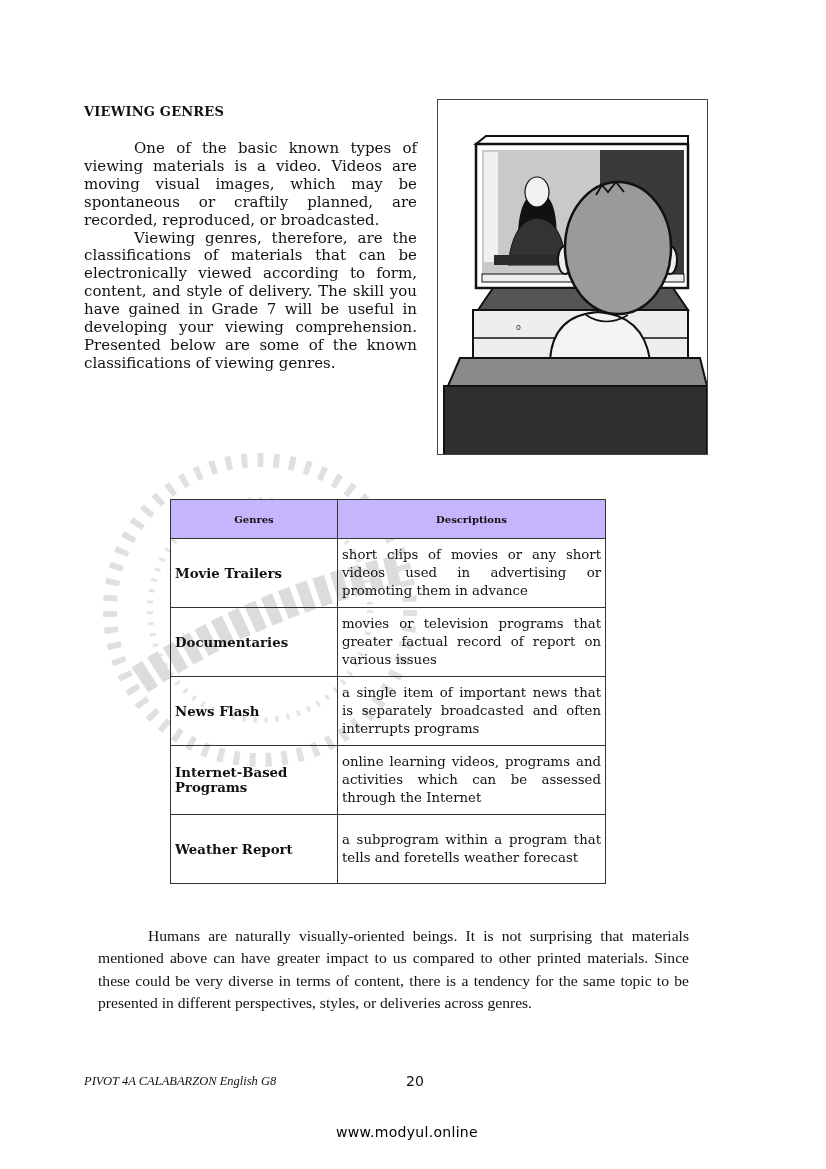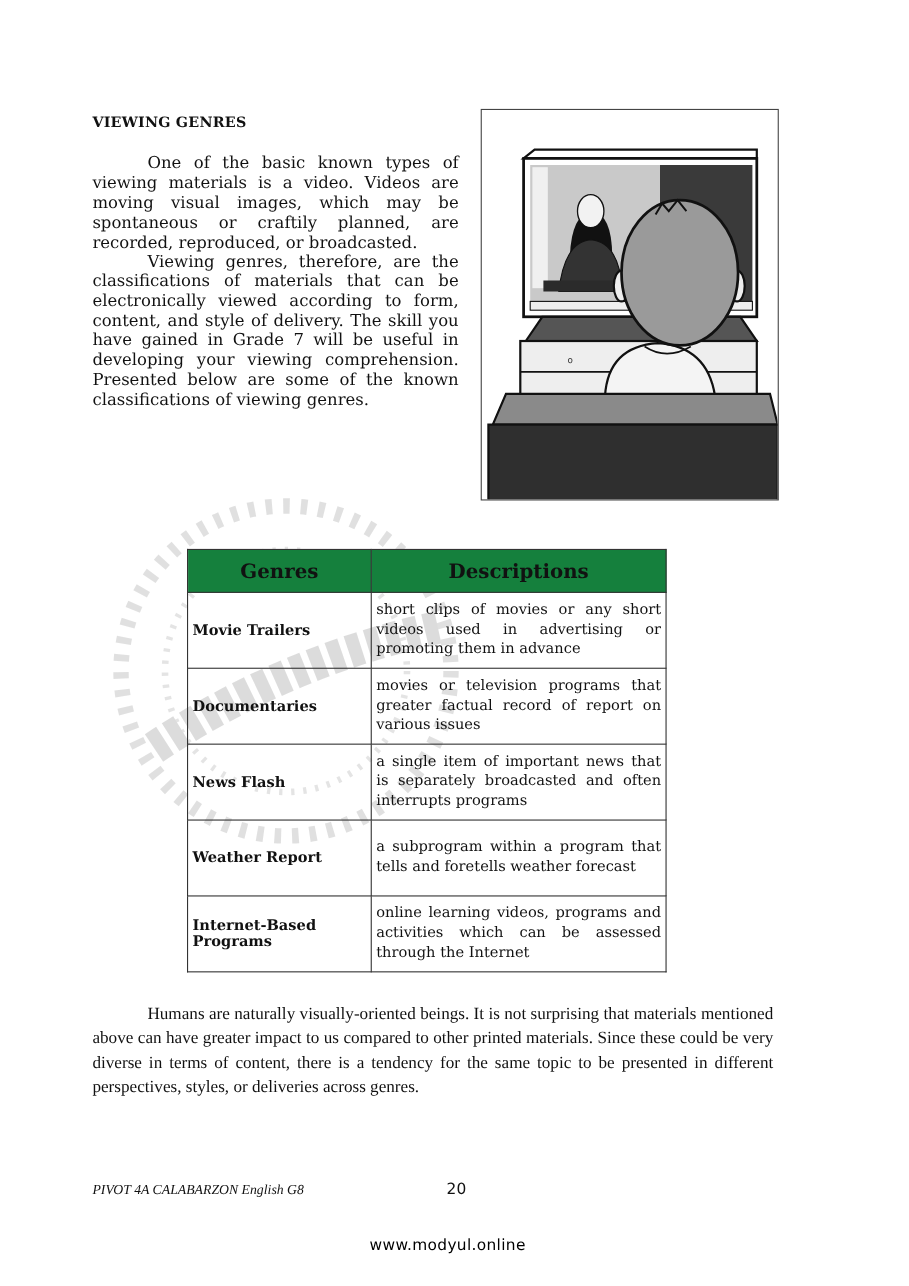--- a/index.html
+++ b/index.html
@@ -4,25 +4,25 @@
 <style>
   html, body { margin: 0; padding: 0; background: #ffffff; }
   body { width: 826px; height: 1169px; position: relative; overflow: hidden; color: #111; }
   .heading { position: absolute; left: 84px; top: 104px; font-size: 13px; font-weight: bold; font-family: "DejaVu Serif", serif; letter-spacing: 0.2px; }
   .intro { position: absolute; left: 84px; top: 140px; width: 333px; font-family: "DejaVu Serif", serif; font-size: 15px; line-height: 17.9px; text-align: justify; }
   .intro p { margin: 0; text-indent: 50px; }
   .figure { position: absolute; left: 437px; top: 99px; width: 269px; height: 354px; border: 1px solid #444; background: #fff; overflow: hidden; }
   .figure svg { display: block; }
   table.genres { position: absolute; left: 170px; top: 499px; width: 436px; border-collapse: collapse; font-family: "DejaVu Serif", serif; font-size: 13.3px; }
   table.genres th, table.genres td { border: 1px solid #333; padding: 0 4px; }
-  table.genres th { background: #15803d; height: 38px; font-weight: bold; font-size: 18px; text-align: center; }
+  table.genres th { background: #c4b5fd; height: 38px; font-weight: bold; font-size: 10px; text-align: center; }
   table.genres td.g { width: 158px; font-weight: bold; vertical-align: middle; }
   table.genres td.d { text-align: justify; line-height: 17.8px; height: 66px; padding-top: 1px; padding-bottom: 1px; }
   .body2 { position: absolute; left: 84px; top: 911px; width: 619px; font-family: "Liberation Serif", serif; font-size: 15.6px; line-height: 22.3px; text-align: justify; }
-  .body2 p { margin: 0; text-indent: 50px; }
+  .body2 p { margin: 14px; text-indent: 50px; }
   .footer { position: absolute; left: 84px; top: 1074px; font-family: Liberation Serif, serif; font-style: italic; font-size: 12.5px; }
   .pagenum { position: absolute; left: 406px; top: 1073px; font-family: "DejaVu Sans", sans-serif; font-size: 14px; }
   .watermark { position: absolute; left: 336px; top: 1124px; font-family: "DejaVu Sans", sans-serif; font-size: 14px; color: #000000; letter-spacing: 0.3px; }
   .stamp { position: absolute; left: 80px; top: 430px; width: 360px; height: 360px; pointer-events: none; opacity: 0.22; }
 </style>
 </head>
 <body>
 
 <svg class="stamp" viewBox="0 0 360 360">
   <circle cx="180" cy="180" r="150" fill="none" stroke="#777" stroke-width="14" stroke-dasharray="6 10"></circle>
@@ -88,26 +88,26 @@
     </tr>
     <tr>
       <td class="g">Documentaries</td>
       <td class="d">movies or television programs that greater factual record of report on various issues</td>
     </tr>
     <tr>
       <td class="g">News Flash</td>
       <td class="d">a single item of important news that is separately broadcasted and often interrupts programs</td>
     </tr>
     <tr>
+      <td class="g">Internet-Based Programs</td>
+      <td class="d">online learning videos, programs and activities which can be assessed through the Internet</td>
+    </tr>
+    <tr>
       <td class="g">Weather Report</td>
       <td class="d">a subprogram within a program that tells and foretells weather forecast</td>
-    </tr>
-    <tr>
-      <td class="g">Internet-Based Programs</td>
-      <td class="d">online learning videos, programs and activities which can be assessed through the Internet</td>
     </tr>
   </tbody>
 </table>
 
 <div class="body2">
   <p>Humans are naturally visually-oriented beings. It is not surprising that materials mentioned above can have greater impact to us compared to other printed materials. Since these could be very diverse in terms of content, there is a tendency for the same topic to be presented in different perspectives, styles, or deliveries across genres.</p>
 </div>
 
 <div class="footer">PIVOT 4A CALABARZON English G8</div>
 <div class="pagenum">20</div>

